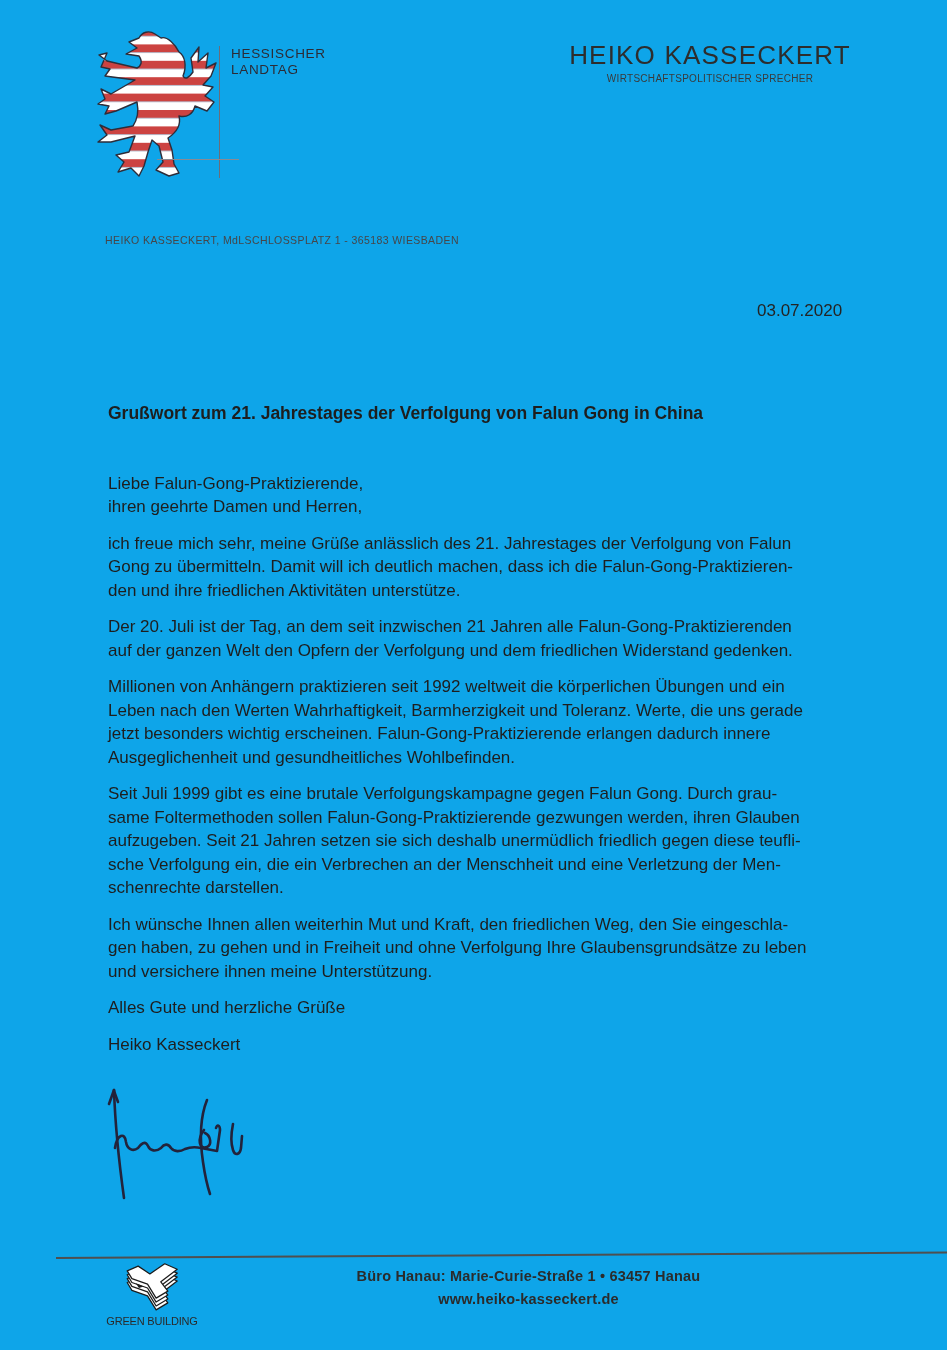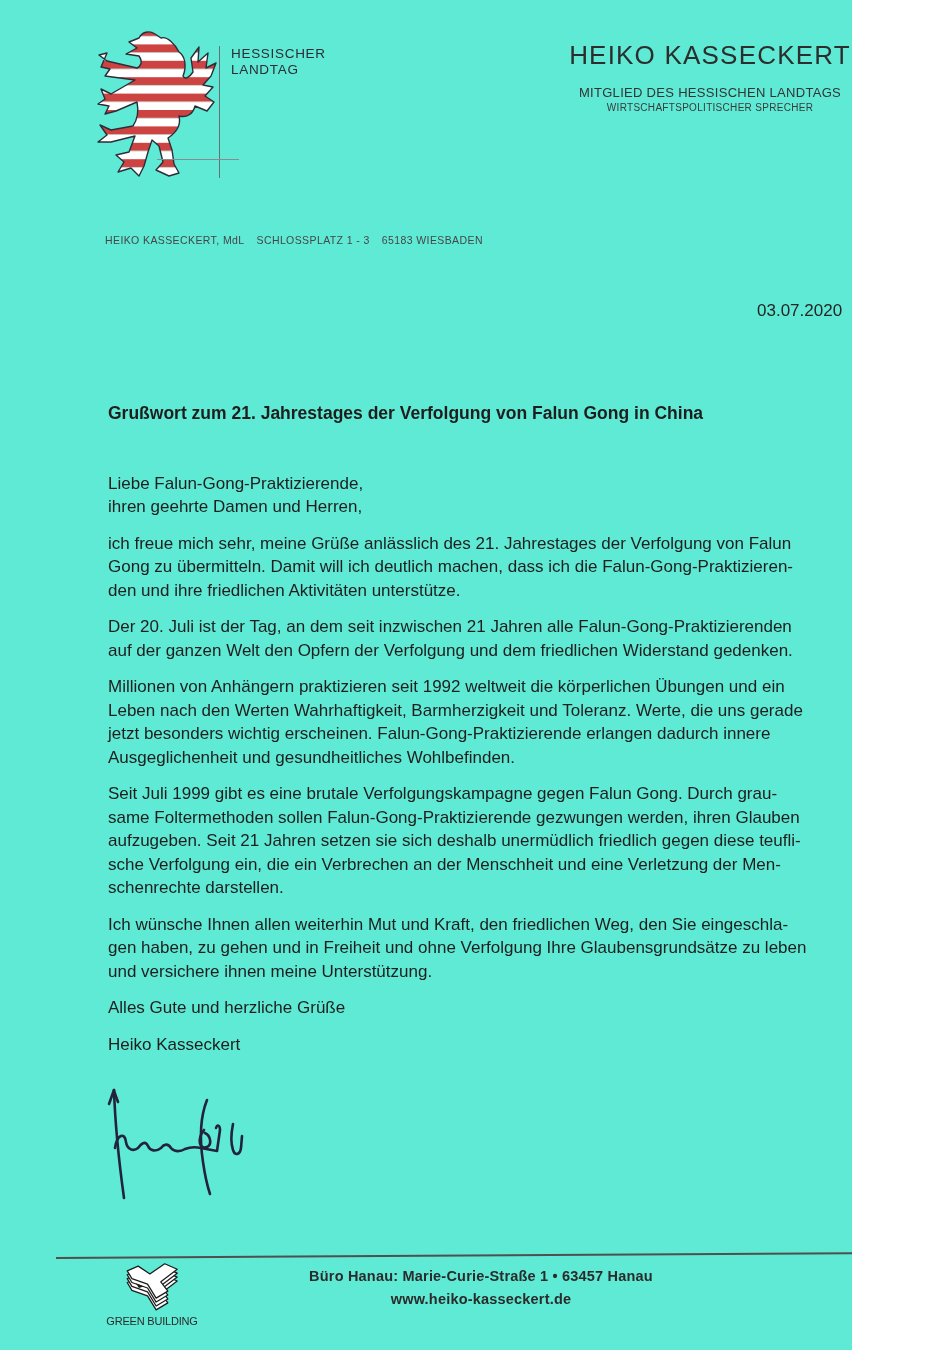--- a/index.html
+++ b/index.html
@@ -1,40 +1,40 @@
 <!DOCTYPE html>
 <html lang="de"><head>
 <meta charset="utf-8">
 <style>
   html,body{margin:0;padding:0;background:#ffffff;}
   #page{
     position:relative;
-    width:852px;height:1350px;
-    background:#5eead4;
+    width:947px;height:1350px;
+    background:#0ea5e9;
     overflow:hidden;
     font-family:"Liberation Sans", sans-serif;
     color:#1f1f1f;
   }
   
   #lion-logo{position:absolute;left:94px;top:28px;width:126px;height:150px;}
   #header-vline{position:absolute;left:219px;top:46px;width:1px;height:132px;background:#6d6d78;}
   #header-hline{position:absolute;left:157px;top:159px;width:82px;height:1px;background:#8a8a92;}
   #parliament-name{
     position:absolute;left:231px;top:46px;
     font-size:13.5px;line-height:16px;letter-spacing:0.7px;
     color:#2c2c36;white-space:pre-line;
   }
   #mp-block{position:absolute;left:500px;top:40px;width:420px;text-align:center;color:#2b2b2b;}
   #mp-name{font-size:26px;letter-spacing:1.2px;font-weight:400;color:#2d2d2d;}
   #mp-role1{margin-top:14px;font-size:13px;letter-spacing:0.3px;color:#333;}
   #mp-role2{margin-top:2px;font-size:10px;letter-spacing:0.3px;color:#3a3a3a;}
   
   #sender-line{
     position:absolute;left:105px;top:234px;
-    display:flex;gap:12px;
+    display:flex;
     font-size:10.5px;letter-spacing:0.4px;color:#464649;
   }
   
   #date{position:absolute;left:757px;top:301px;font-size:17px;color:#242424;}
   
   #body{
     position:absolute;left:108px;top:402px;width:757px;
     font-size:17px;line-height:23.5px;color:#1e1e1e;
   }
   #body .para{white-space:pre-line;margin:0 0 13px 0;}
@@ -97,21 +97,20 @@
       Z"></path>
   </svg>
   <div id="header-vline"></div>
   <div id="header-hline"></div>
 
   <div id="parliament-name">HESSISCHER
 LANDTAG</div>
 
   <div id="mp-block">
     <div id="mp-name">HEIKO KASSECKERT</div>
-    <div id="mp-role1">MITGLIED DES HESSISCHEN LANDTAGS</div>
     <div id="mp-role2">WIRTSCHAFTSPOLITISCHER SPRECHER</div>
   </div>
 
   <div id="sender-line">
     <span>HEIKO KASSECKERT, MdL</span>
     <span>SCHLOSSPLATZ 1 - 3</span>
     <span>65183 WIESBADEN</span>
   </div>
 
   <div id="date">03.07.2020</div>

